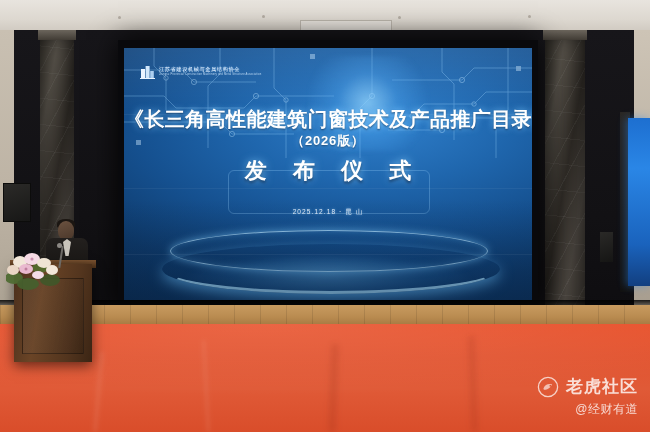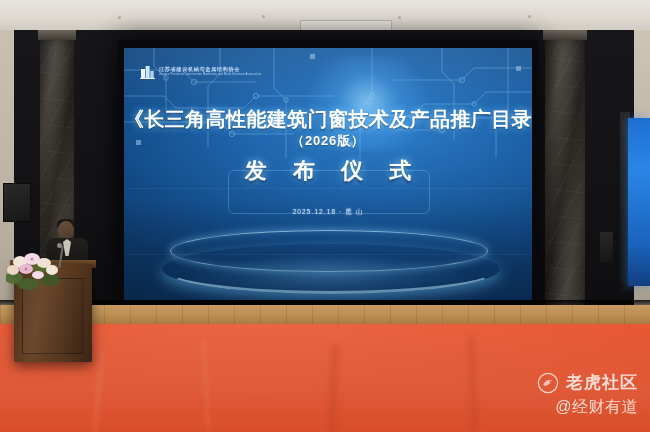--- a/index.html
+++ b/index.html
@@ -396,21 +396,21 @@
   }
   .wm-icon { width: 22px; height: 22px; opacity: .72; }
   .wm-title {
     font-size: 17px;
     font-weight: bold;
     color: rgba(255,255,255,.80);
     letter-spacing: 1px;
   }
   .wm-handle {
     margin-top: 3px;
-    font-size: 16px;
+    font-size: 12px;
     color: rgba(255,255,255,.78);
     letter-spacing: .5px;
   }
 </style>
 </head>
 <body>
 
 <div id="scene">
 
   <div class="ceiling"></div>

